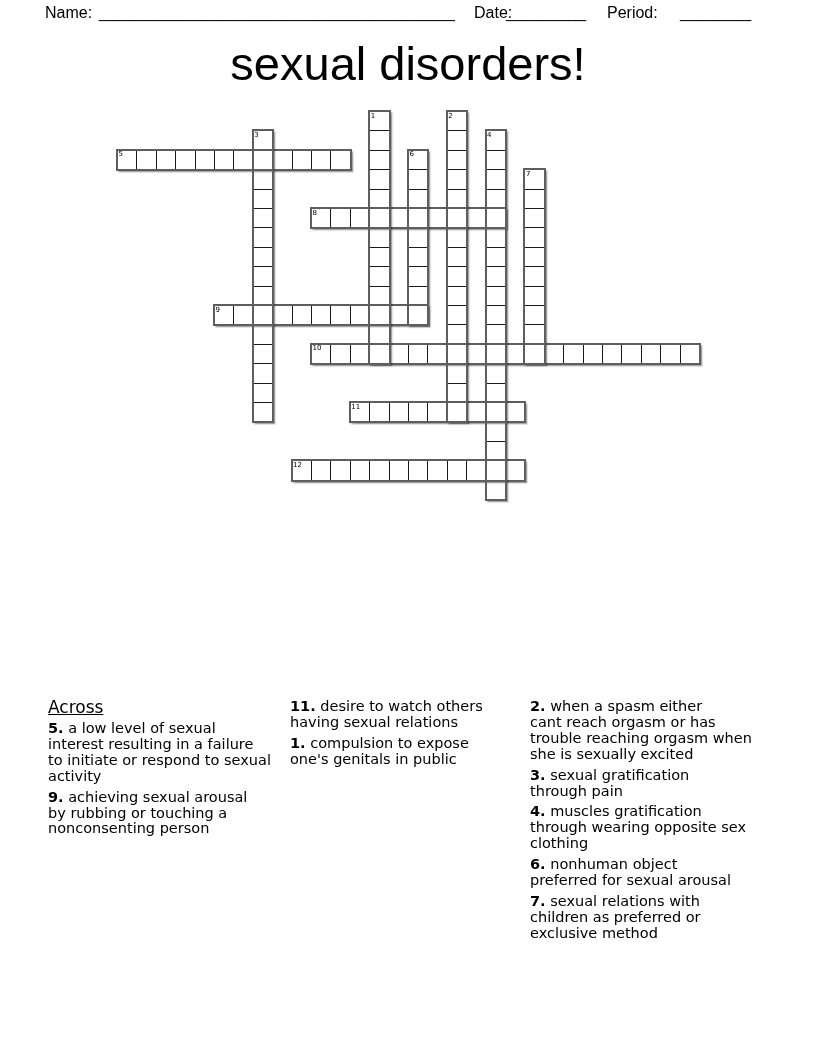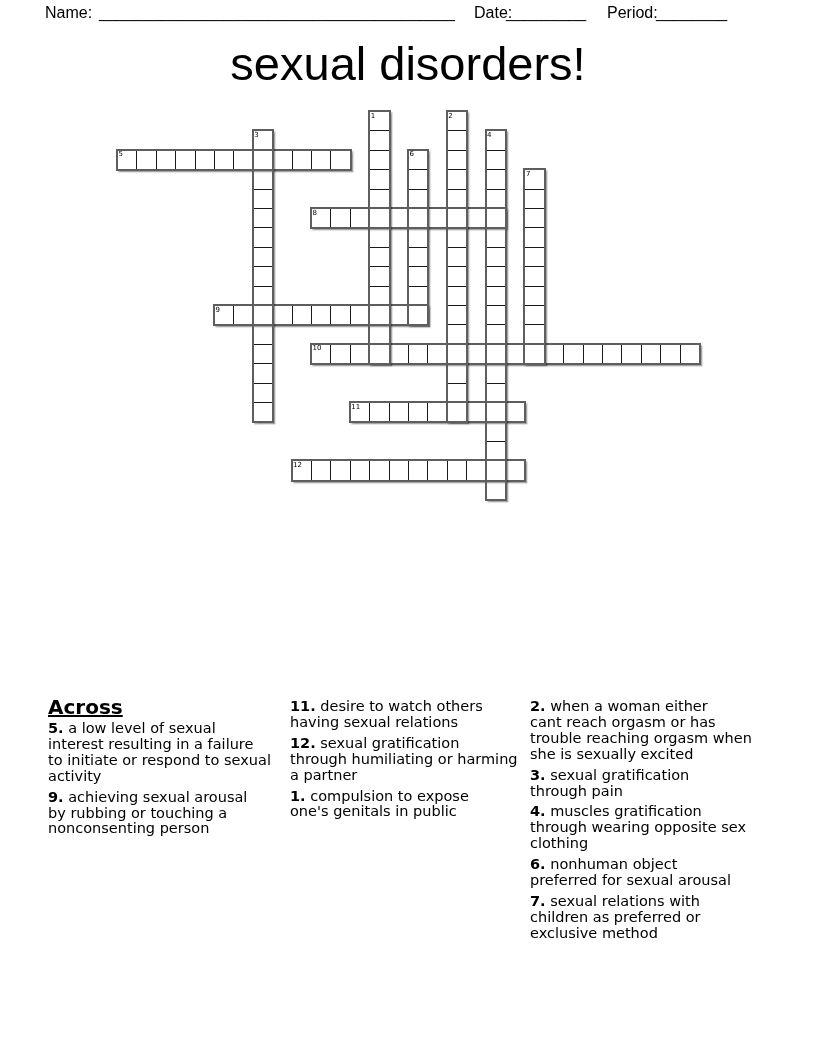--- a/index.html
+++ b/index.html
@@ -26,21 +26,21 @@
     font-family: "Liberation Sans", sans-serif;
     font-size: 16px;
     color: #000;
   }
   .header span { position: absolute; top: 0; white-space: nowrap; }
   .h-name-label   { left: 45px; }
   .h-name-blank   { left: 99px; letter-spacing: 0; }
   .h-date-label   { left: 474px; }
   .h-date-blank   { left: 506px; }
   .h-period-label { left: 607px; text-align: right; }
-  .h-period-blank { left: 656px; }
+  .h-period-blank { left: 680px; }
   
   .title {
     position: absolute;
     top: 38px;
     left: 0;
     width: 100%;
     margin: 0;
     text-align: center;
     font-family: "Liberation Sans", sans-serif;
     font-weight: 400;
@@ -80,22 +80,22 @@
   
   .clue-col {
     position: absolute;
     top: 699px;
     color: #000;
   }
   .clue-col-0 { left: 48px;  width: 238px; }
   .clue-col-1 { left: 290px; width: 238px; }
   .clue-col-2 { left: 530px; width: 248px; }
   .clue-heading {
-    font-size: 20px;
-    font-weight: bold;
+    font-size: 17px;
+    font-weight: normal;
     text-decoration: underline;
     line-height: 17px;
     margin-bottom: 5px;
   }
   .clue {
     font-size: 14.5px;
     line-height: 15.9px;
     margin-bottom: 5px;
   }
   .clue b { font-weight: bold; }
@@ -292,28 +292,25 @@
 interest resulting in a failure
 to initiate or respond to sexual
 activity</span></div>
         <div class="clue"><b>9.</b><span class="clue-text"> achieving sexual arousal
 by rubbing or touching a
 nonconsenting person</span></div>
       </div>
     <div class="clue-col clue-col-1" id="clue-col-1">
         <div class="clue"><b>11.</b><span class="clue-text"> desire to watch others
 having sexual relations</span></div>
-        <div class="clue"><b>12.</b><span class="clue-text"> sexual gratification
-through humiliating or harming
-a partner</span></div>
         <div class="clue"><b>1.</b><span class="clue-text"> compulsion to expose
 one's genitals in public</span></div>
       </div>
     <div class="clue-col clue-col-2" id="clue-col-2">
-        <div class="clue"><b>2.</b><span class="clue-text"> when a woman either
+        <div class="clue"><b>2.</b><span class="clue-text"> when a spasm either
 cant reach orgasm or has
 trouble reaching orgasm when
 she is sexually excited</span></div>
         <div class="clue"><b>3.</b><span class="clue-text"> sexual gratification
 through pain</span></div>
         <div class="clue"><b>4.</b><span class="clue-text"> muscles gratification
 through wearing opposite sex
 clothing</span></div>
         <div class="clue"><b>6.</b><span class="clue-text"> nonhuman object
 preferred for sexual arousal</span></div>

